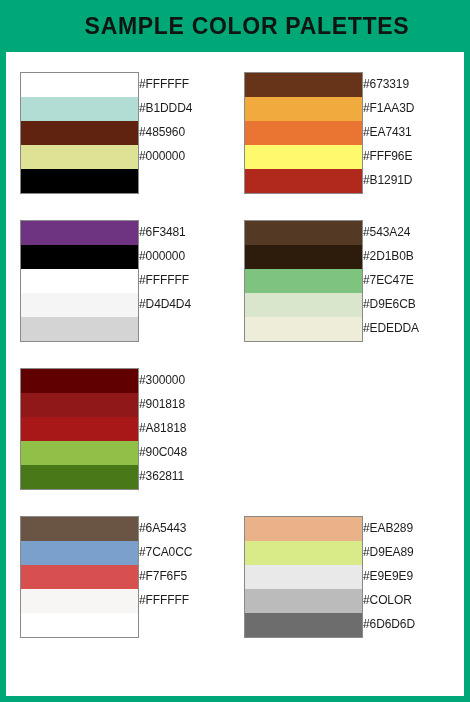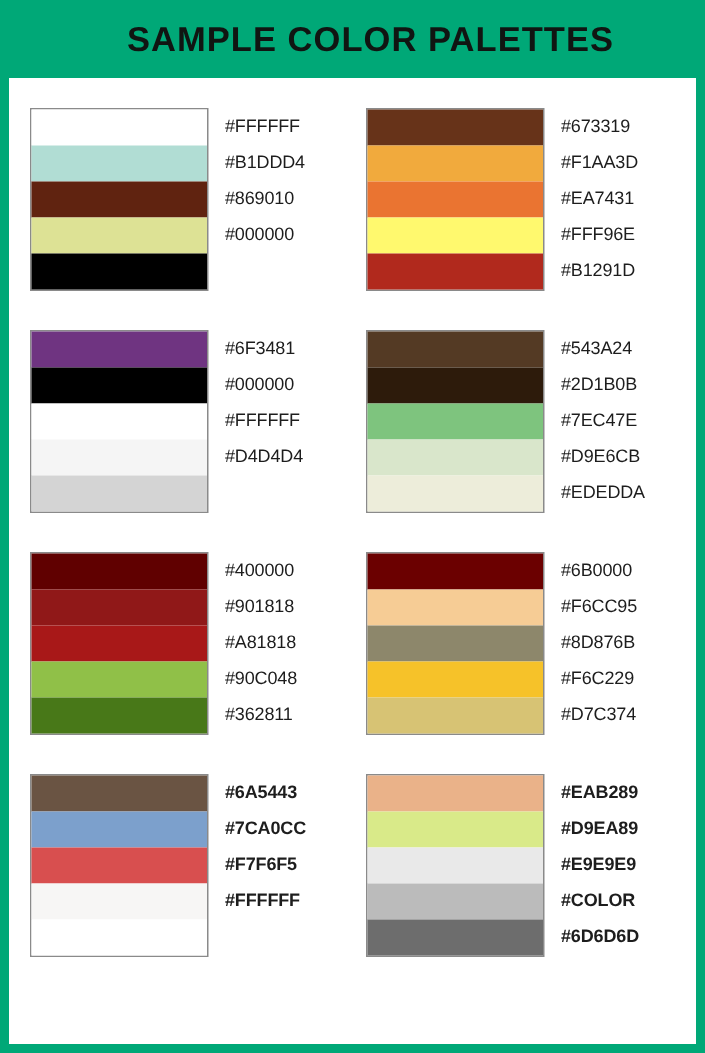--- a/index.html
+++ b/index.html
@@ -51,21 +51,21 @@
     flex-direction: column;
     justify-content: flex-start;
     background: #ffffff;
   }
 
   .palette-row {
     display: flex;
     justify-content: space-between;
     margin-bottom: 26px;
   }
-  .palette-row:last-child { margin-bottom: 0; font-weight: bold; }
+  .palette-row:last-child { margin-bottom: 0; }
 
   .palette {
     display: flex;
     align-items: flex-start;
     width: 206px;
   }
 
   .swatches {
     width: 119px;
     border: 1px solid #8a8a8a;
@@ -76,21 +76,20 @@
   }
 
   .swatch {
     height: 24px;
     width: 100%;
   }
 
   .labels {
     display: flex;
     flex-direction: column;
-    margin-left: 11px;
     flex: 1 1 auto;
   }
 
   .label {
     height: 24px;
     line-height: 24px;
     font-family: "Liberation Sans", sans-serif;
     font-size: 12px;
     color: #1d1d1d;
     letter-spacing: -0.1px;
@@ -112,21 +111,21 @@
         <div class="swatches" style="border-color: rgb(138, 138, 138);">
           <div class="swatch" style="background-color: rgb(255, 255, 255);"></div>
           <div class="swatch" style="background-color: rgb(177, 221, 212);"></div>
           <div class="swatch" style="background-color: rgb(96, 35, 16);"></div>
           <div class="swatch" style="background-color: rgb(221, 226, 149);"></div>
           <div class="swatch" style="background-color: rgb(0, 0, 0);"></div>
         </div>
         <div class="labels">
           <div class="label">#FFFFFF</div>
           <div class="label">#B1DDD4</div>
-          <div class="label">#869010</div>
+          <div class="label">#485960</div>
           <div class="label">#000000</div>
         </div>
       </div>
       <div class="palette">
         <div class="swatches" style="border-color: rgb(138, 138, 138);">
           <div class="swatch" style="background-color: rgb(103, 51, 25);"></div>
           <div class="swatch" style="background-color: rgb(241, 170, 61);"></div>
           <div class="swatch" style="background-color: rgb(234, 116, 49);"></div>
           <div class="swatch" style="background-color: rgb(255, 249, 110);"></div>
           <div class="swatch" style="background-color: rgb(177, 41, 29);"></div>
@@ -178,41 +177,25 @@
     <div class="palette-row">
       <div class="palette">
         <div class="swatches" style="border-color: rgb(138, 138, 138);">
           <div class="swatch" style="background-color: rgb(96, 0, 0);"></div>
           <div class="swatch" style="background-color: rgb(144, 24, 24);"></div>
           <div class="swatch" style="background-color: rgb(168, 24, 24);"></div>
           <div class="swatch" style="background-color: rgb(144, 192, 72);"></div>
           <div class="swatch" style="background-color: rgb(72, 120, 24);"></div>
         </div>
         <div class="labels">
-          <div class="label">#400000</div>
+          <div class="label">#300000</div>
           <div class="label">#901818</div>
           <div class="label">#A81818</div>
           <div class="label">#90C048</div>
           <div class="label">#362811</div>
-        </div>
-      </div>
-      <div class="palette">
-        <div class="swatches" style="border-color: rgb(138, 138, 138);">
-          <div class="swatch" style="background-color: rgb(107, 0, 0);"></div>
-          <div class="swatch" style="background-color: rgb(246, 204, 149);"></div>
-          <div class="swatch" style="background-color: rgb(141, 135, 107);"></div>
-          <div class="swatch" style="background-color: rgb(246, 194, 41);"></div>
-          <div class="swatch" style="background-color: rgb(215, 195, 116);"></div>
-        </div>
-        <div class="labels">
-          <div class="label">#6B0000</div>
-          <div class="label">#F6CC95</div>
-          <div class="label">#8D876B</div>
-          <div class="label">#F6C229</div>
-          <div class="label">#D7C374</div>
         </div>
       </div>
     </div>
 
     <div class="palette-row">
       <div class="palette">
         <div class="swatches" style="border-color: rgb(138, 138, 138);">
           <div class="swatch" style="background-color: rgb(106, 84, 67);"></div>
           <div class="swatch" style="background-color: rgb(124, 160, 204);"></div>
           <div class="swatch" style="background-color: rgb(216, 79, 79);"></div>

